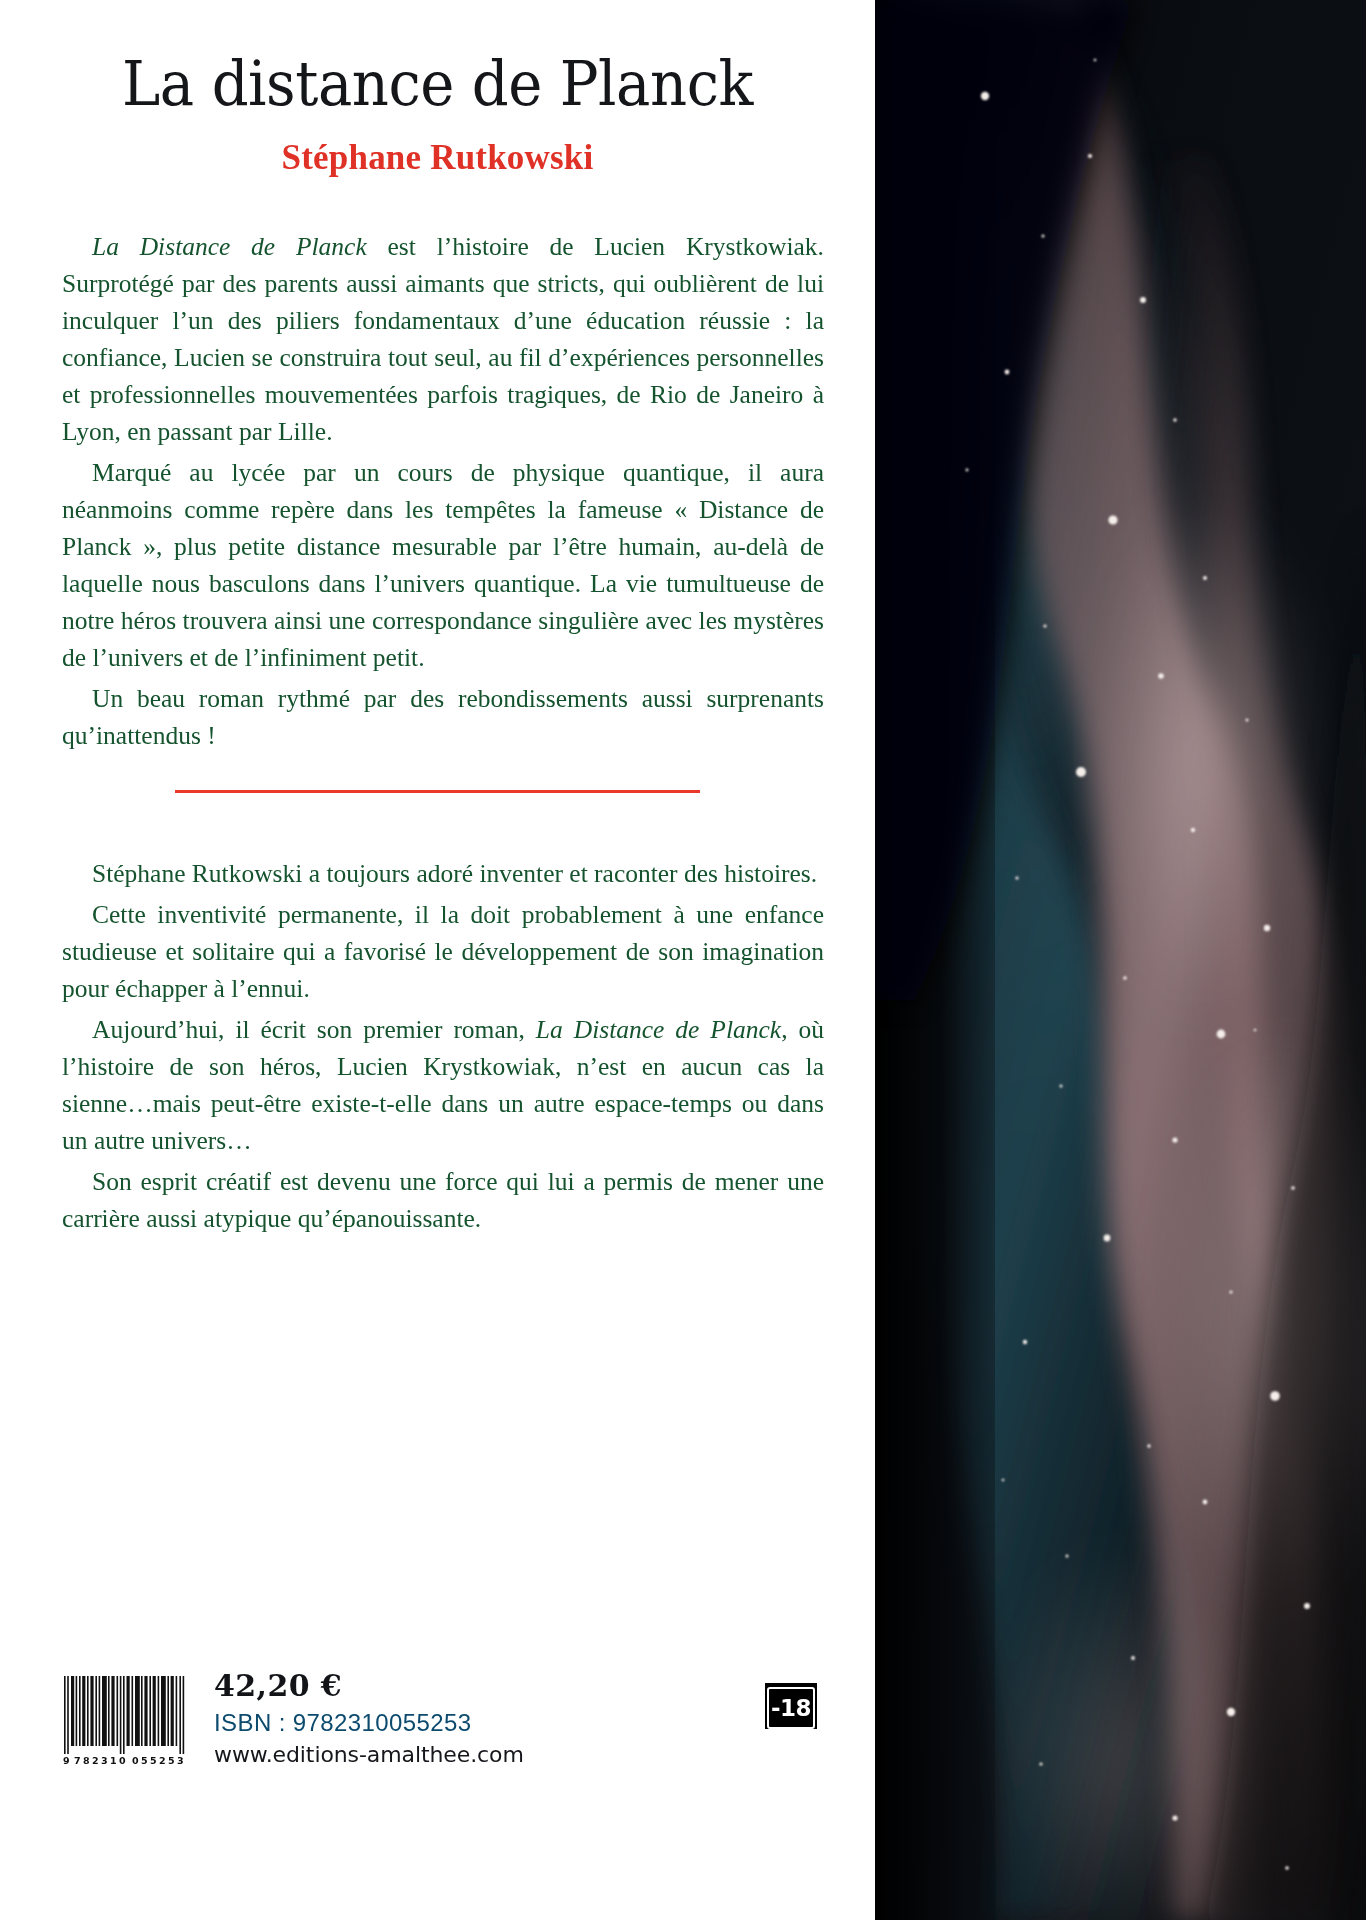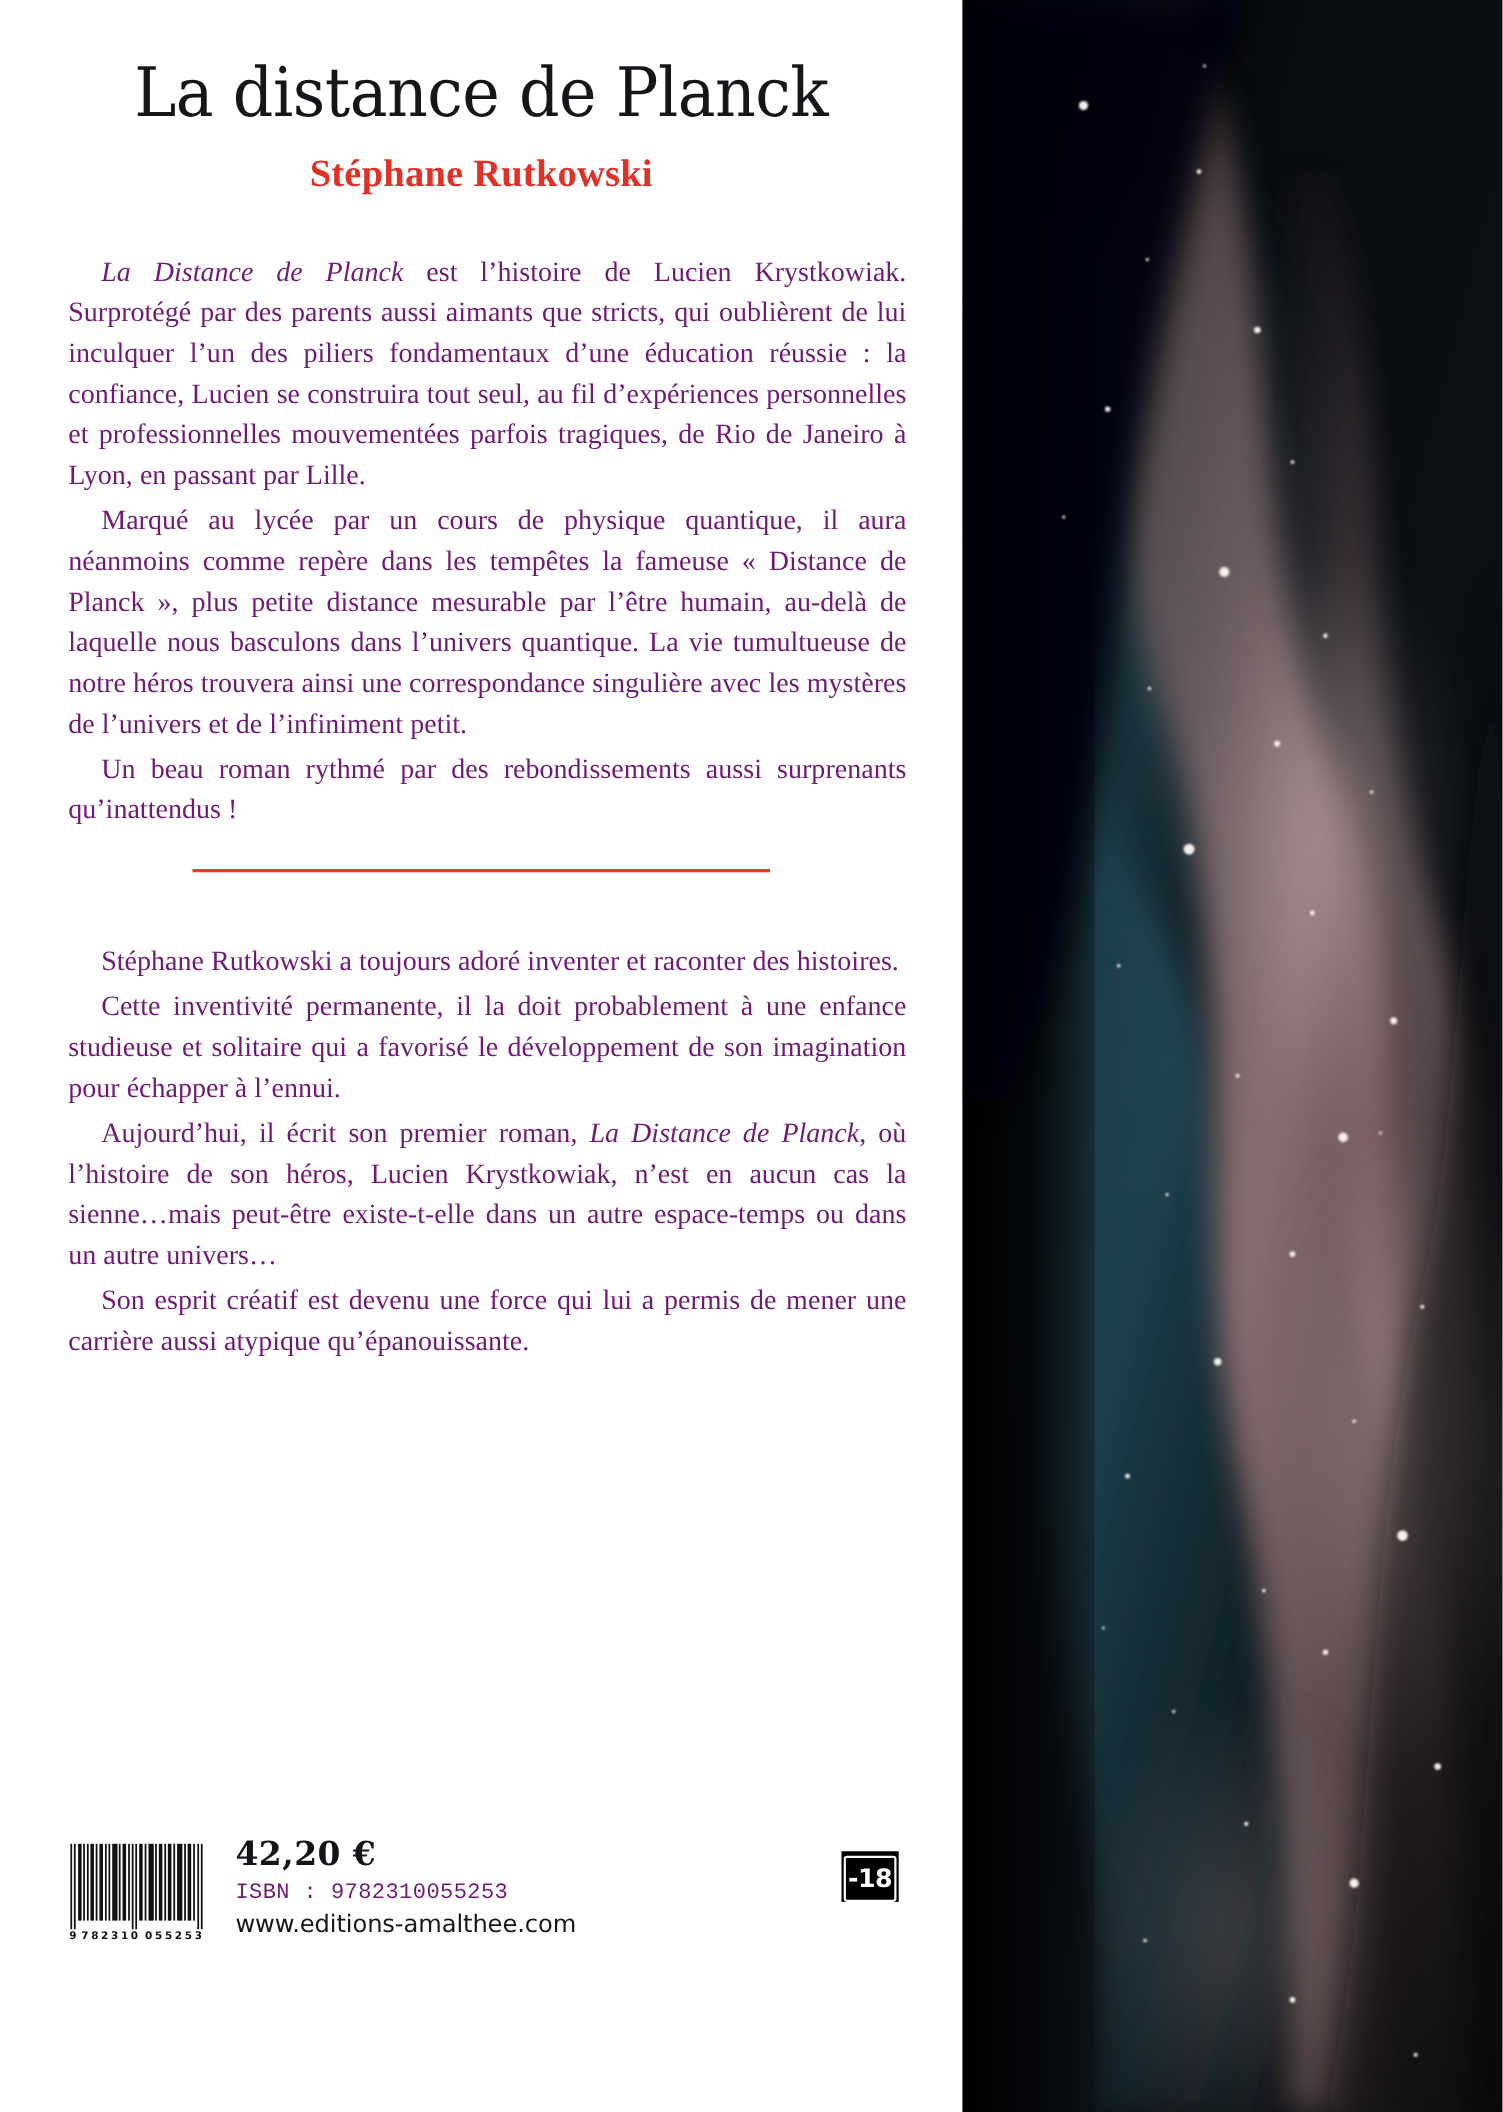--- a/index.html
+++ b/index.html
@@ -81,21 +81,21 @@
     position: absolute;
     left: 62px;
     top: 855px;
     width: 762px;
   }
   p.para {
     margin: 0 0 4px 0;
     font-family: "Liberation Serif", serif;
     font-size: 25.5px;
     line-height: 37px;
-    color: #701a75;
+    color: #14532d;
     text-align: justify;
     text-indent: 30px;
     hyphens: auto;
     -webkit-hyphens: auto;
   }
   .ital { font-style: italic; }
 
   
   .rule-wrap {
     position: absolute;
@@ -154,23 +154,23 @@
   }
   .price {
     font-family: "DejaVu Serif", serif;
     font-weight: 700;
     font-size: 30px;
     color: #121418;
     margin: 0;
     letter-spacing: 0.4px;
   }
   .isbn {
-    font-family: Liberation Mono, monospace;
-    font-size: 20px;
-    color: #701a75;
+    font-family: Liberation Sans, sans-serif;
+    font-size: 24px;
+    color: #0c4a6e;
     margin: 6px 0 0 0;
     letter-spacing: 0.4px;
   }
   .website {
     font-family: "DejaVu Sans", sans-serif;
     font-size: 22px;
     color: #15171b;
     margin: 5px 13px 0 0;
     letter-spacing: -0.1px;
   }

